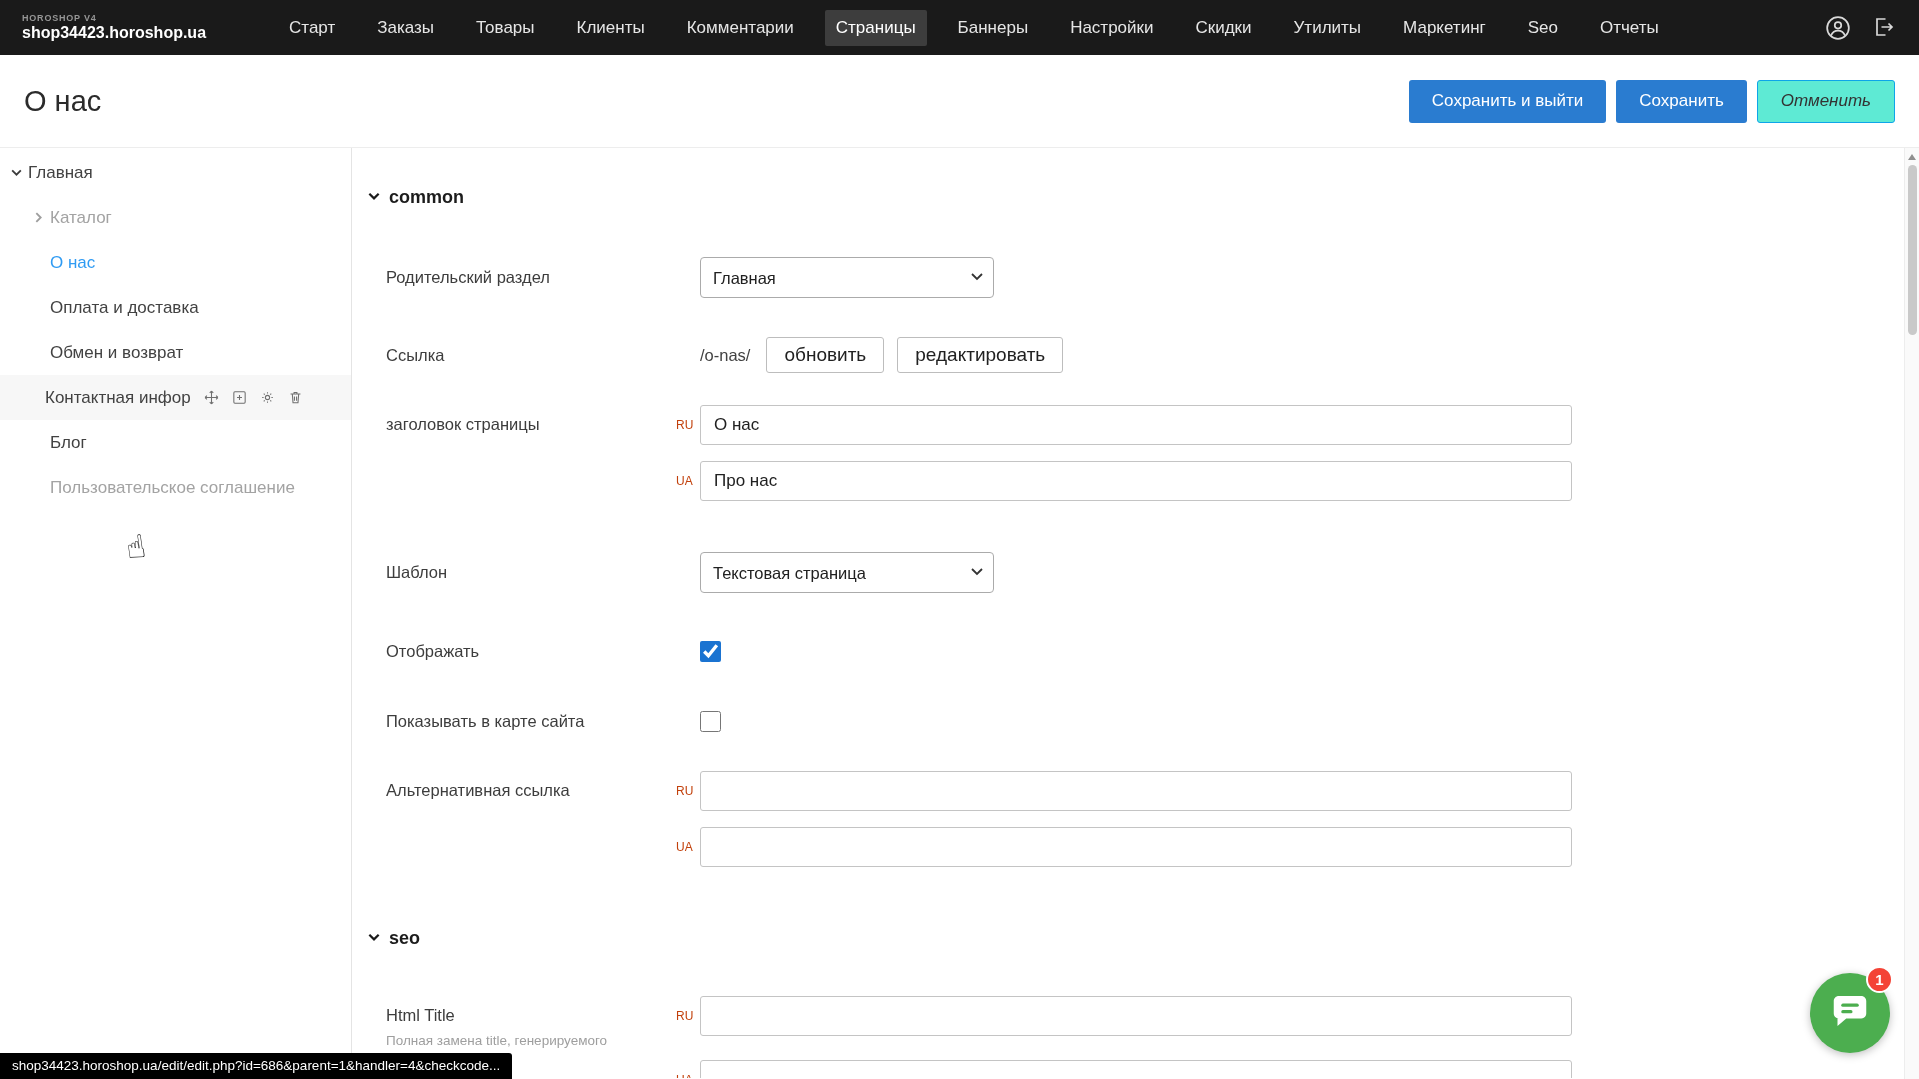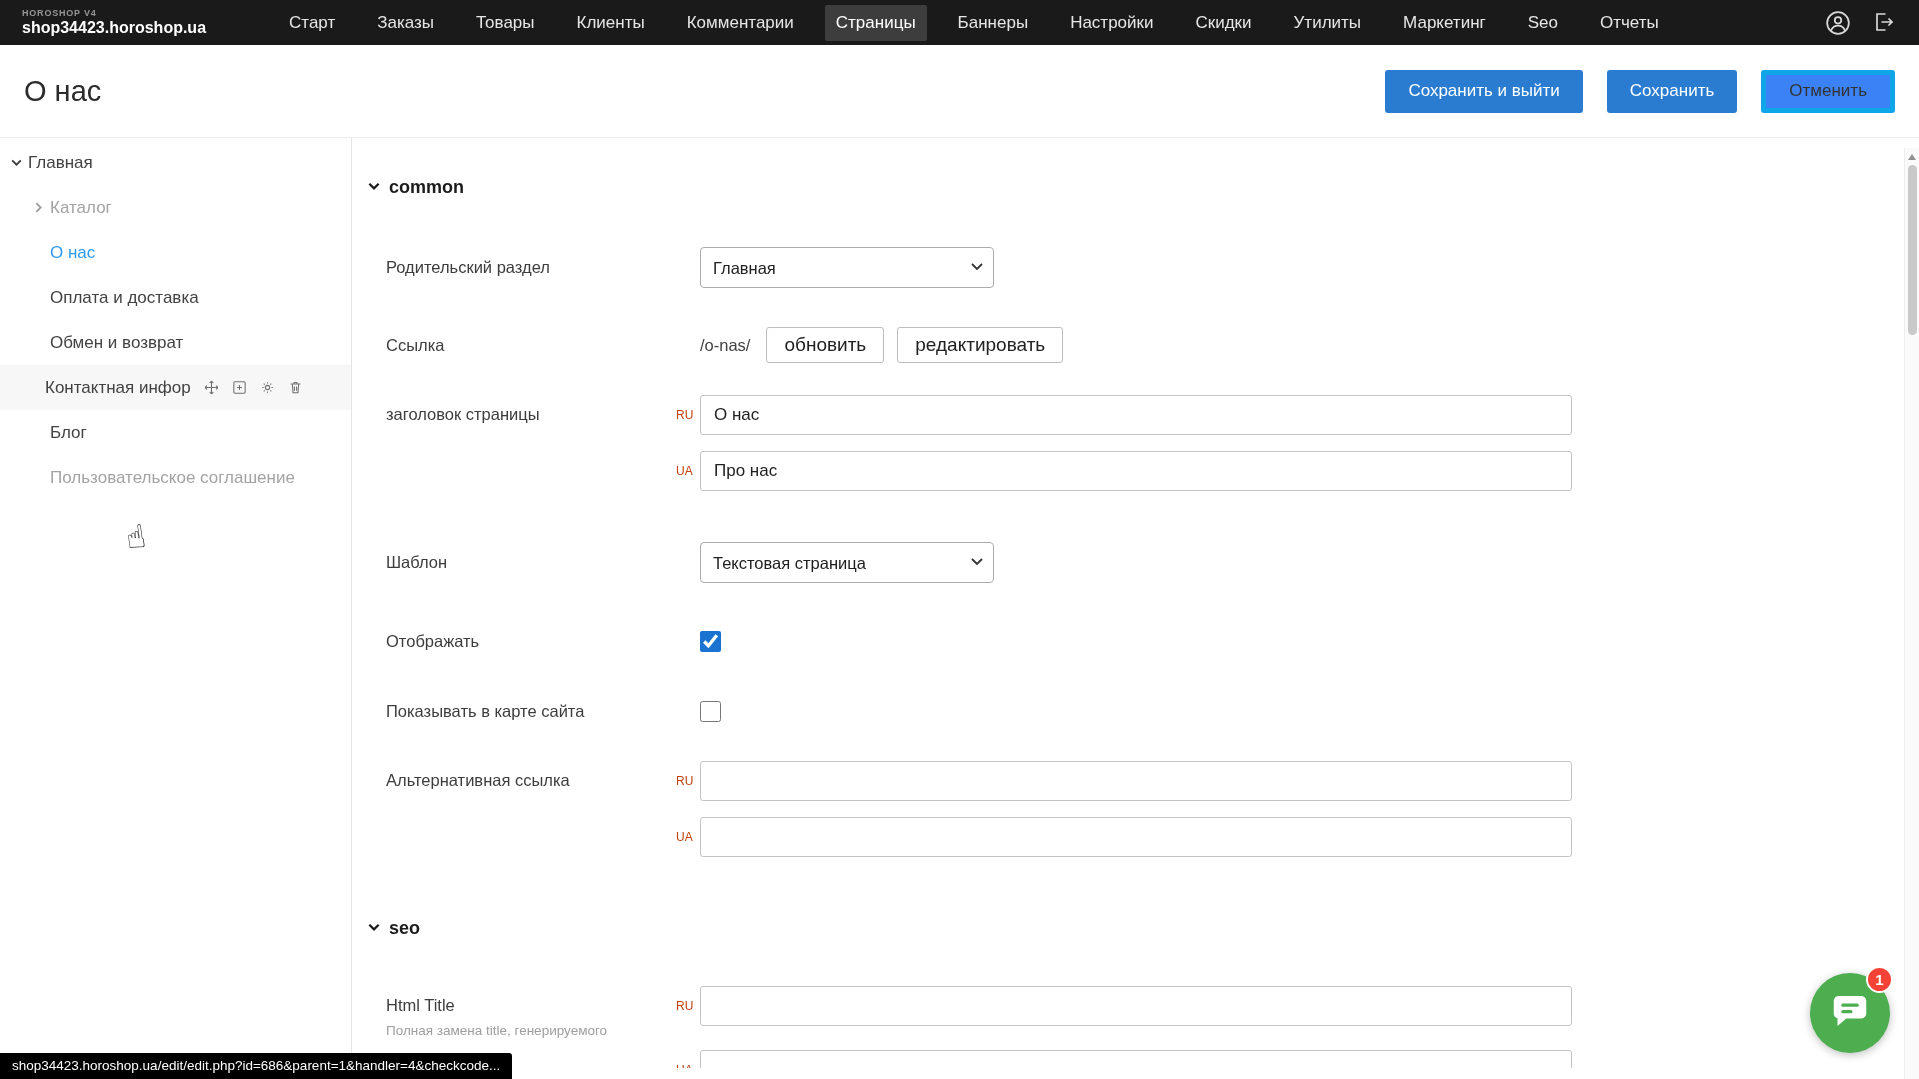--- a/index.html
+++ b/index.html
@@ -8,37 +8,37 @@
     --navbar-bg:#1a1a1a;
     --chat-green:#4cae4f;
     --badge-red:#f44336;
   }
   *{box-sizing:border-box;}
   html,body{margin:0;padding:0;}
   body{width:1919px;height:1079px;overflow:hidden;position:relative;background:#fff;
        font-family:"Liberation Sans","DejaVu Sans",sans-serif;color:#212121;}
 
   
-  .navbar{height:45px;background:var(--navbar-bg);display:flex;align-items:center;padding:8px 22px;}
+  .navbar{height:55px;background:var(--navbar-bg);display:flex;align-items:center;padding:8px 22px;}
   .logo{margin-right:72px;cursor:pointer;flex-shrink:0;}
   .logo-top{font-size:9px;letter-spacing:.8px;color:#969696;font-weight:700;}
   .logo-domain{font-size:16px;font-weight:700;color:#fff;margin-top:1px;}
   .nav-menu{display:flex;align-items:center;gap:20px;flex:1;}
   .nav-item{font-size:17px;color:#e6e6e6;padding:8px 11px;border-radius:2px;cursor:pointer;white-space:nowrap;}
   .nav-item.active{background:#3d3d3d;color:#fff;}
   .nav-right{display:flex;align-items:center;gap:20px;margin-left:16px;}
   .nav-icon{width:26px;height:26px;cursor:pointer;display:inline-flex;}
 
   
   .page-header{height:92px;display:flex;align-items:center;justify-content:space-between;padding:0 24px;}
   .page-title{font-size:29px;color:#2b2b2b;font-weight:400;}
-  .header-actions{display:flex;gap:24px;}
+  .header-actions{display:flex;gap:10px;}
   .btn{height:43px;border-radius:3px;font-size:17px;padding:0 23px;cursor:pointer;font-family:inherit;border:none;}
   .btn-primary{background:var(--accent-blue);color:#fff;}
-  .btn-outline{background:#3b82f6;border:5px solid #0ea5e9;color:#333;}
+  .btn-outline{background:#5eead4;border:1px solid #0ea5e9;color:#333;font-style:italic;}
 
   
   .layout{display:flex;height:931px;border-top:1px solid #ededed;}
   .sidebar{width:352px;border-right:1px solid #e4e4e4;padding-top:2px;flex-shrink:0;position:relative;}
   .tree-item{height:45px;display:flex;align-items:center;font-size:17px;color:#424242;cursor:pointer;}
   .tree-item .chev{display:inline-flex;margin-right:5px;}
   .lvl0{padding-left:10px;}
   .lvl1{padding-left:50px;}
   .lvl1.has-chev{padding-left:32px;}
   .muted{color:#a3a3a3;}

